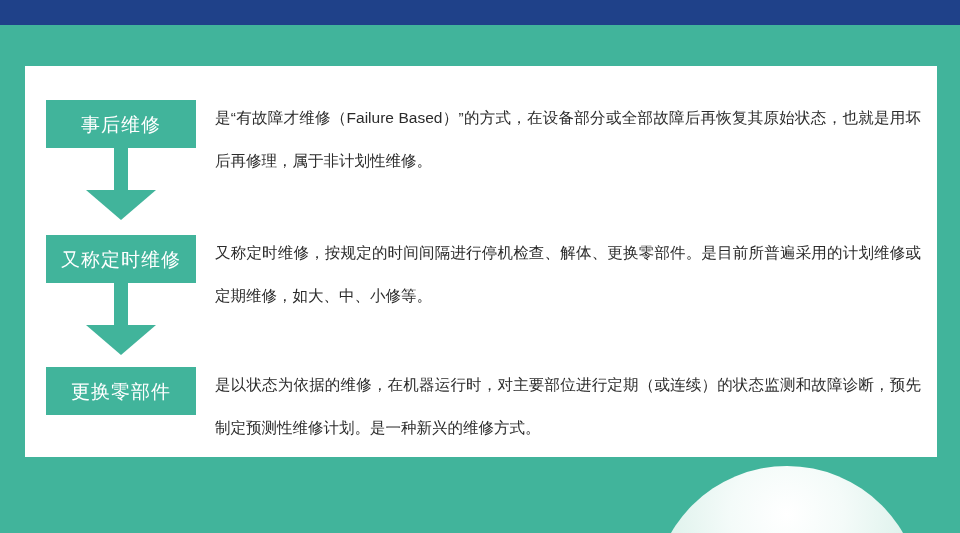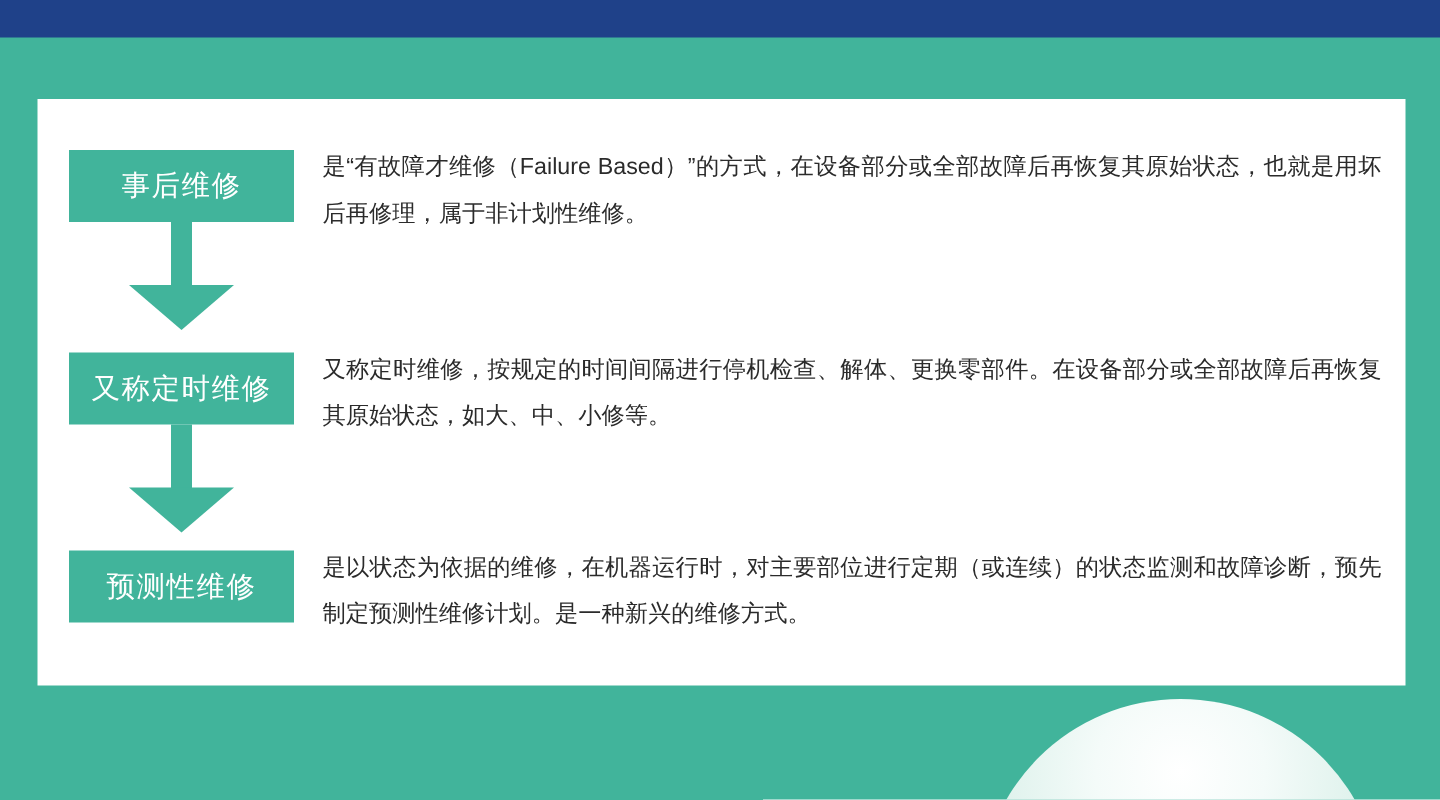--- a/index.html
+++ b/index.html
@@ -81,21 +81,21 @@
     white-space: nowrap;
   }
 
   .para {
     position: absolute;
     left: 190px;
     width: 706px;
     top: -4px;
     color: #2b2b2b;
     font-size: 15.5px;
-    line-height: 31px;
+    line-height: 43px;
     text-align: justify;
   }
 
   
   .arrow {
     position: absolute;
     left: 0;
     width: 912px;
     height: 72px;
   }
@@ -141,29 +141,29 @@
 
     <div class="arrow arrow-1">
       <div class="arrow-shaft"></div>
       <div class="arrow-head"></div>
     </div>
 
     <div class="row row-2">
       <div class="label-box">
         <span class="label-text">又称定时维修</span>
       </div>
-      <div class="para">又称定时维修，按规定的时间间隔进行停机检查、解体、更换零部件。在设备部分或全部故障后再恢复其原始状态，如大、中、小修等。</div>
+      <div class="para">又称定时维修，按规定的时间间隔进行停机检查、解体、更换零部件。是目前所普遍采用的计划维修或定期维修，如大、中、小修等。</div>
     </div>
 
     <div class="arrow arrow-2">
       <div class="arrow-shaft"></div>
       <div class="arrow-head"></div>
     </div>
 
     <div class="row row-3">
       <div class="label-box">
-        <span class="label-text">预测性维修</span>
+        <span class="label-text">更换零部件</span>
       </div>
       <div class="para">是以状态为依据的维修，在机器运行时，对主要部位进行定期（或连续）的状态监测和故障诊断，预先制定预测性维修计划。是一种新兴的维修方式。</div>
     </div>
 
   </div>
 </div>
 
 </body></html>

